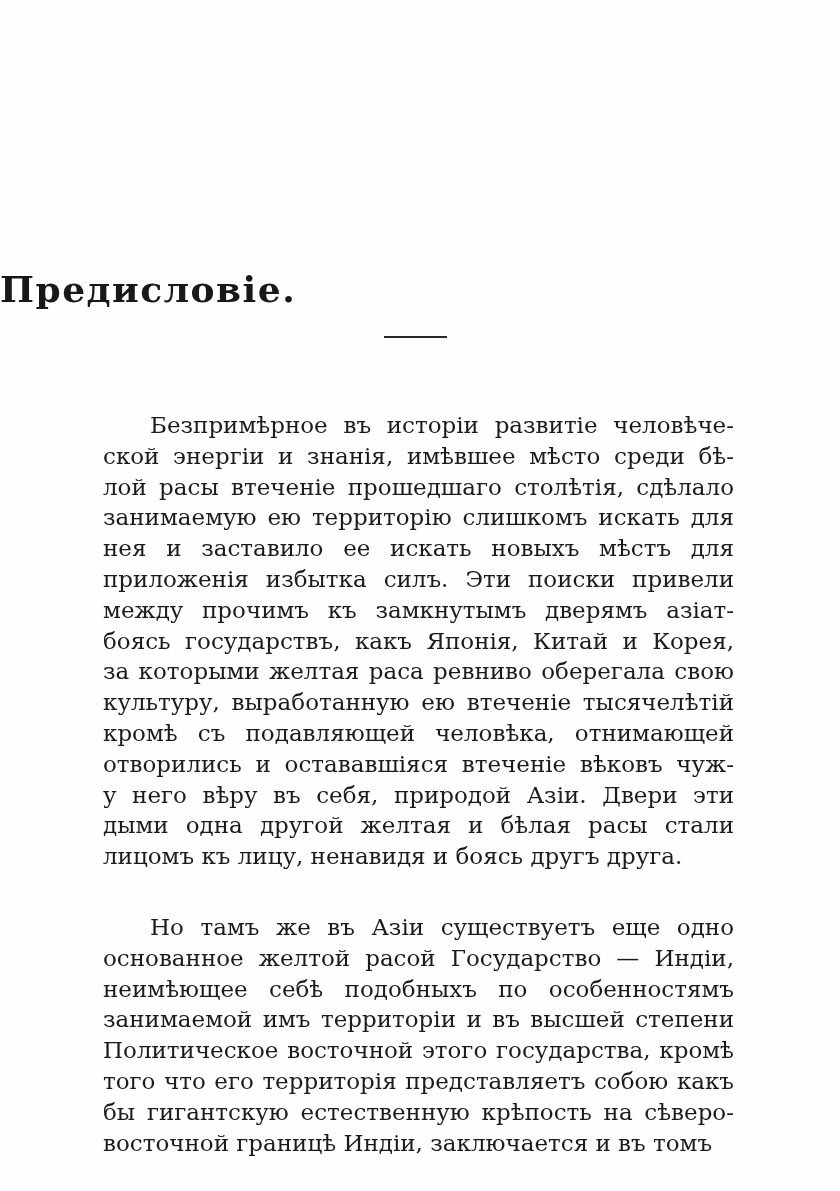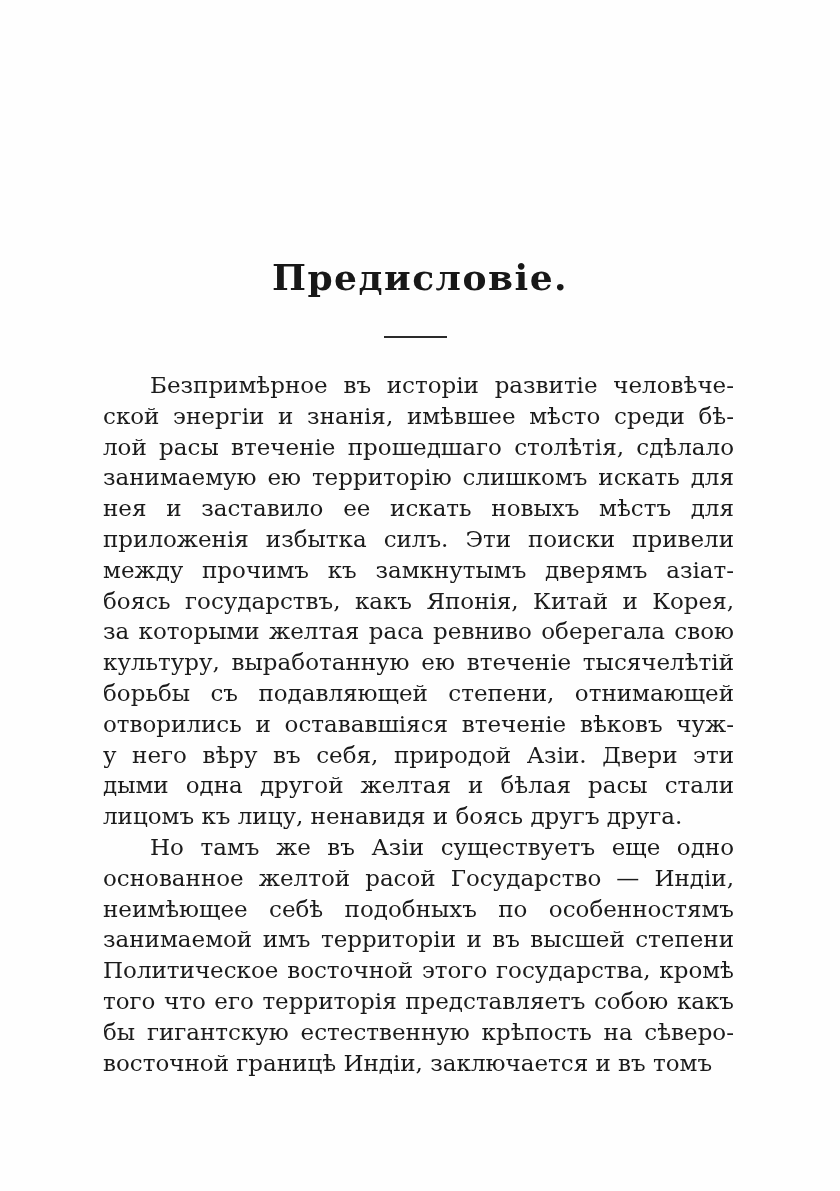--- a/index.html
+++ b/index.html
@@ -11,25 +11,25 @@
     position: relative;
     width: 840px;
     height: 1191px;
     background: #fefefe;
     font-family: "DejaVu Serif", serif;
     color: #1b1b1b;
     overflow: hidden;
   }
   .title {
     position: absolute;
-    top: 256px;
+    top: 268px;
     left: 0;
     width: 100%;
     margin: 0;
-    text-align: center;
+    text-align: left;
     font-size: 36px;
     font-weight: 600;
     letter-spacing: 1.5px;
     color: #181818;
     font-family: "DejaVu Serif", serif;
   }
   .divider {
     position: absolute;
     top: 336px;
     left: 50%;
@@ -48,20 +48,21 @@
   }
   .paragraph {
     margin: 0;
   }
   .line {
     text-align: justify;
     text-align-last: justify;
   }
   .line.indent {
     text-indent: 47px;
+    margin-top: 40px;
   }
   .line.para-end {
     text-align-last: left;
   }
 </style>
 </head>
 <body>
 
 <div class="page">
   <h1 class="title">Предисловіе.</h1>
@@ -71,21 +72,21 @@
         <div class="line indent">Безпримѣрное въ исторіи развитіе человѣче-</div>
         <div class="line">ской энергіи и знанія, имѣвшее мѣсто среди бѣ-</div>
         <div class="line">лой расы втеченіе прошедшаго столѣтія, сдѣлало</div>
         <div class="line">занимаемую ею территорію слишкомъ искать для</div>
         <div class="line">нея и заставило ее искать новыхъ мѣстъ для</div>
         <div class="line">приложенія избытка силъ. Эти поиски привели</div>
         <div class="line">между прочимъ къ замкнутымъ дверямъ азіат-</div>
         <div class="line">боясь государствъ, какъ Японія, Китай и Корея,</div>
         <div class="line">за которыми желтая раса ревниво оберегала свою</div>
         <div class="line">культуру, выработанную ею втеченіе тысячелѣтій</div>
-        <div class="line">борьбы съ подавляющей степени, отнимающей</div>
+        <div class="line">кромѣ съ подавляющей человѣка, отнимающей</div>
         <div class="line">отворились и остававшіяся втеченіе вѣковъ чуж-</div>
         <div class="line">у него вѣру въ себя, природой Азіи. Двери эти</div>
         <div class="line">дыми одна другой желтая и бѣлая расы стали</div>
         <div class="line para-end">лицомъ къ лицу, ненавидя и боясь другъ друга.</div>
       </div>
       <div class="paragraph">
         <div class="line indent">Но тамъ же въ Азіи существуетъ еще одно</div>
         <div class="line">основанное желтой расой Государство — Индіи,</div>
         <div class="line">неимѣющее себѣ подобныхъ по особенностямъ</div>
         <div class="line">занимаемой имъ территоріи и въ высшей степени</div>

